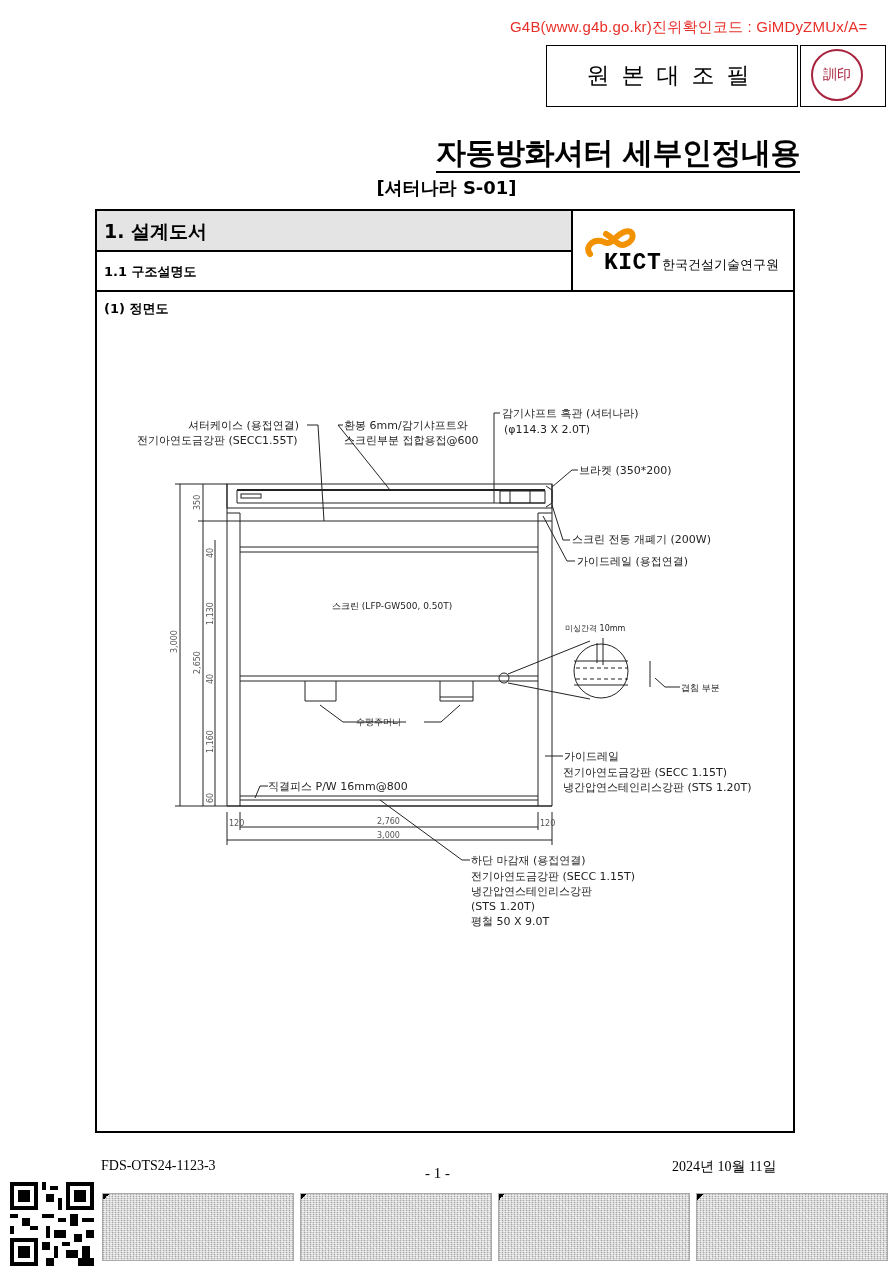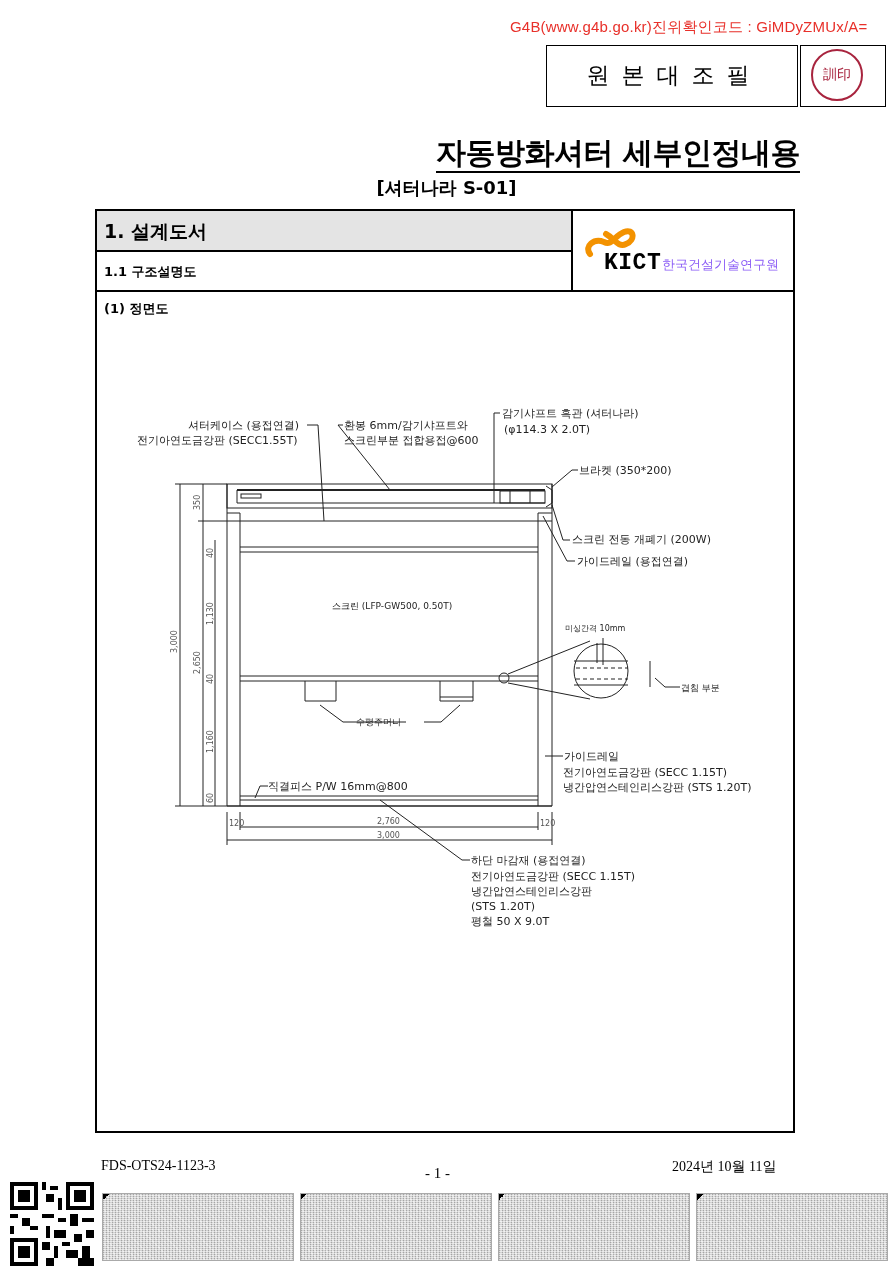--- a/index.html
+++ b/index.html
@@ -14,21 +14,21 @@
   .doc-title span { border-bottom:2px solid #000; padding-bottom:1px; letter-spacing:-0.5px; }
   .doc-sub { left:0; width:893px; top:176px; text-align:center; font-size:18px; font-weight:bold; }
   .frame { left:95px; top:209px; width:700px; height:924px; border:2px solid #000; box-sizing:border-box; }
   .sec-head { left:97px; top:211px; width:475px; height:41px; background:#e4e4e4; border-bottom:2px solid #000; box-sizing:border-box; }
   .sec-head-text { left:104px; top:219px; font-size:19px; font-weight:bold; }
   .sub-head-text { left:104px; top:263px; font-size:13px; font-weight:bold; }
   .vdiv { left:571px; top:211px; width:2px; height:80px; background:#000; }
   .hdiv { left:97px; top:290px; width:696px; height:2px; background:#000; }
   .front-label { left:104px; top:300px; font-size:13px; font-weight:bold; }
   .kict-word { left:604px; top:250px; font-family:Liberation Mono, monospace; font-weight:bold; font-size:23px; letter-spacing:0.5px; }
-  .kict-kor { left:662px; top:256px; font-size:13px; color:#8b5cf6; }
+  .kict-kor { left:662px; top:256px; font-size:13px; color:#000000; }
   .lbl { font-size:11px; color:#222; white-space:nowrap; line-height:15px; }
   .footer-l { left:101px; top:1158px; font-family:"Liberation Serif", serif; font-size:14px; }
   .footer-c { left:425px; top:1165px; font-family:"Liberation Serif", serif; font-size:15px; }
   .footer-r { left:672px; top:1158px; font-family:"Liberation Serif", serif; font-size:14px; }
   .qr { left:10px; top:1182px; width:84px; height:84px; }
   .barcode { top:1193px; width:192px; height:68px; border:1px solid #aaa; box-sizing:border-box;
     background-color:#d2d2d2;
     background-image:
       repeating-linear-gradient(0deg, rgba(255,255,255,.55) 0 1px, transparent 1px 2px),
       repeating-linear-gradient(90deg, rgba(110,110,110,.45) 0 1px, transparent 1px 3px),

